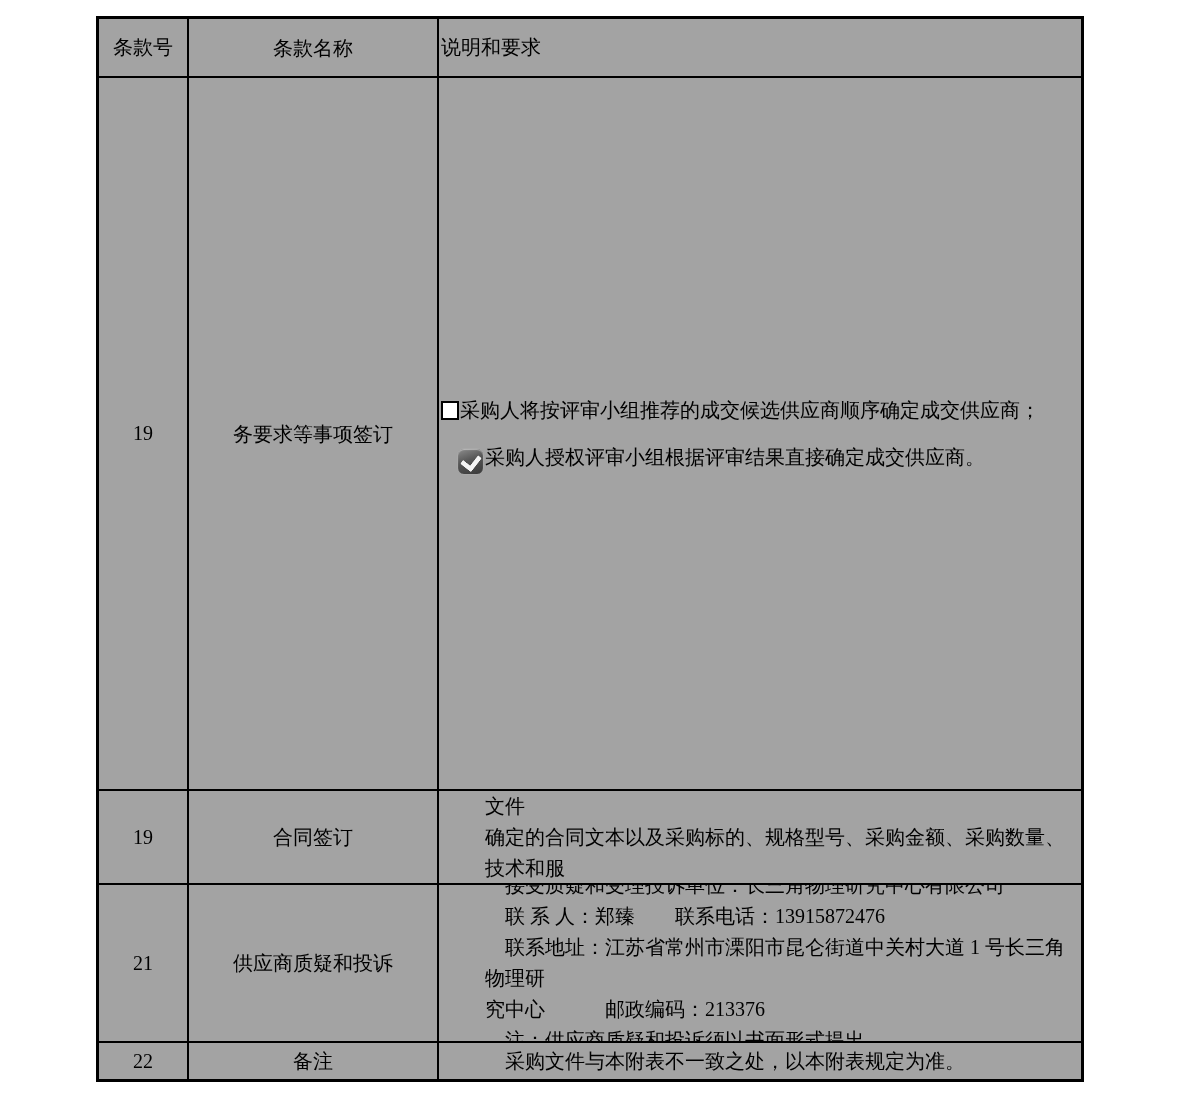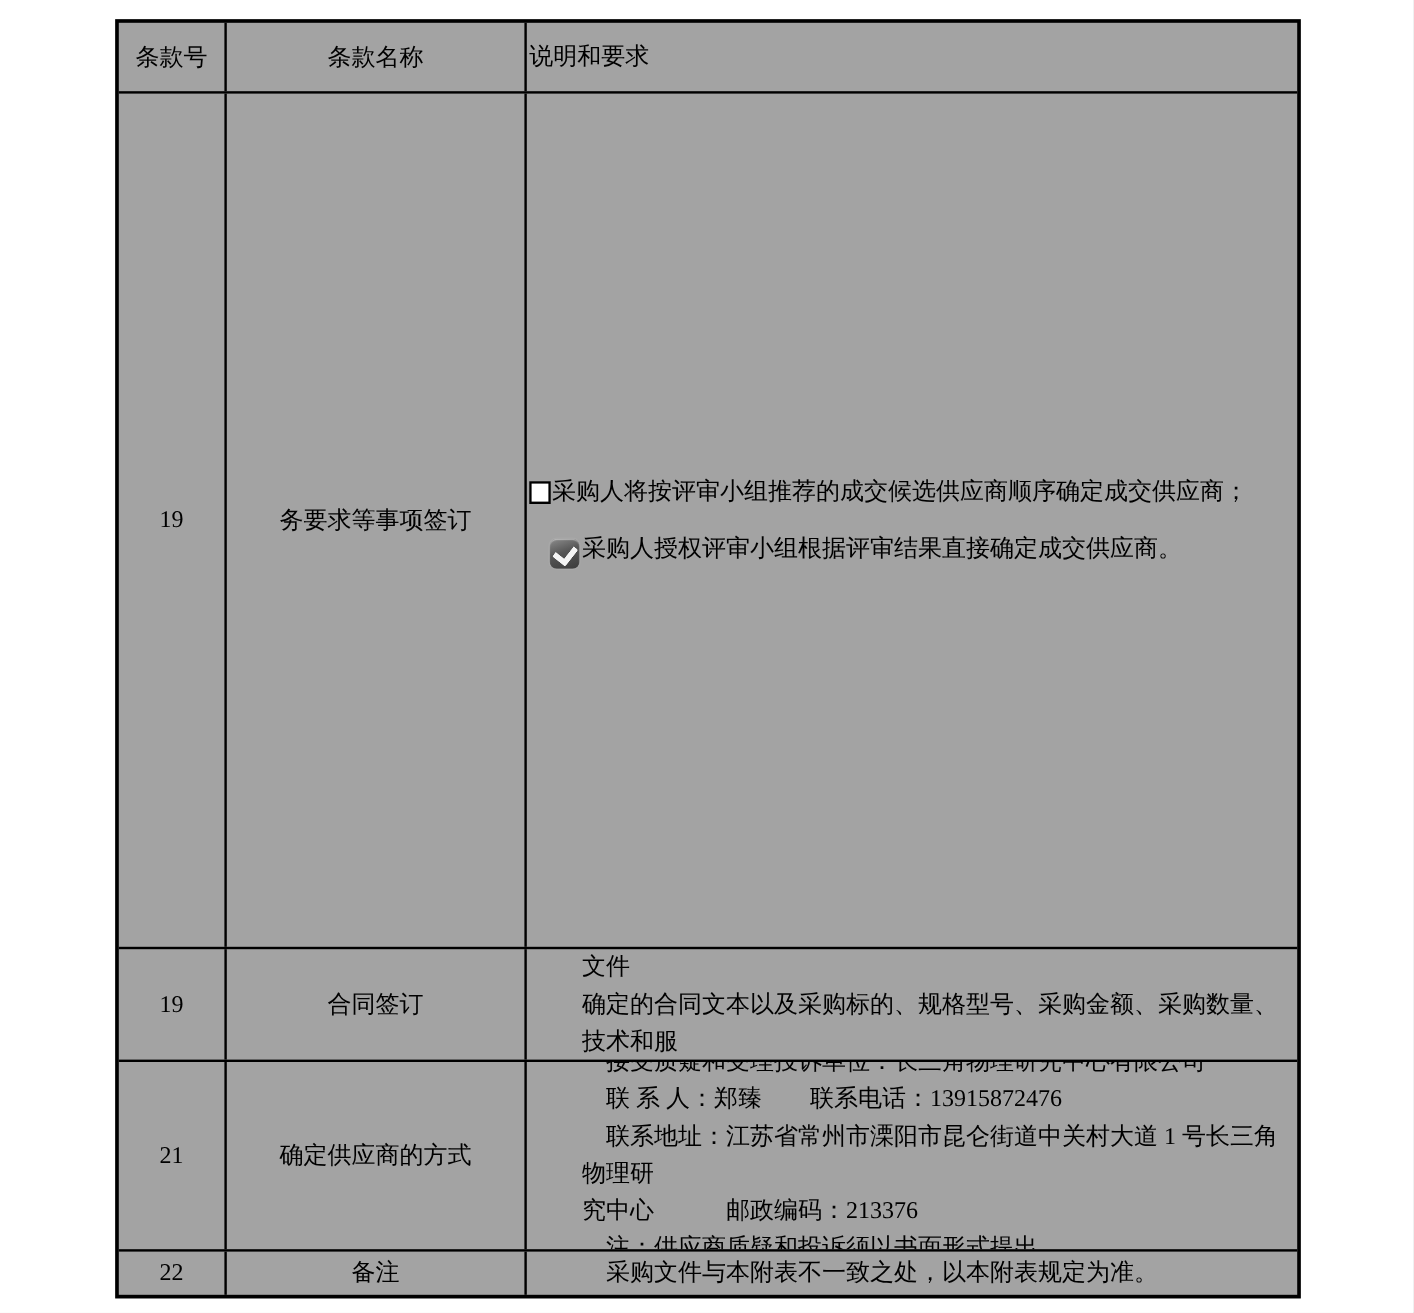--- a/index.html
+++ b/index.html
@@ -104,21 +104,21 @@
     <div class="c3">
       <div class="desc-line">  采购合同在成交通知书发出之日起30日内，按照成交结果以及采购文件</div>
       <div class="desc-line">确定的合同文本以及采购标的、规格型号、采购金额、采购数量、技术和服</div>
       <div class="desc-line">务要求等事项签订。</div>
     </div>
   </div>
 
 
   <div class="t-row row-21">
     <div class="c1">21</div>
-    <div class="c2">确定供应商的方式</div>
+    <div class="c2">供应商质疑和投诉</div>
     <div class="c3">
       <div class="desc-line">　接受质疑和受理投诉单位：长三角物理研究中心有限公司</div>
       <div class="desc-line">　联 系 人：郑臻　　联系电话：13915872476</div>
       <div class="desc-line">　联系地址：江苏省常州市溧阳市昆仑街道中关村大道 1 号长三角物理研</div>
       <div class="desc-line">究中心　　　邮政编码：213376</div>
       <div class="desc-line">　注：供应商质疑和投诉须以书面形式提出。</div>
     </div>
   </div>
 
   <div class="t-row row-22">

